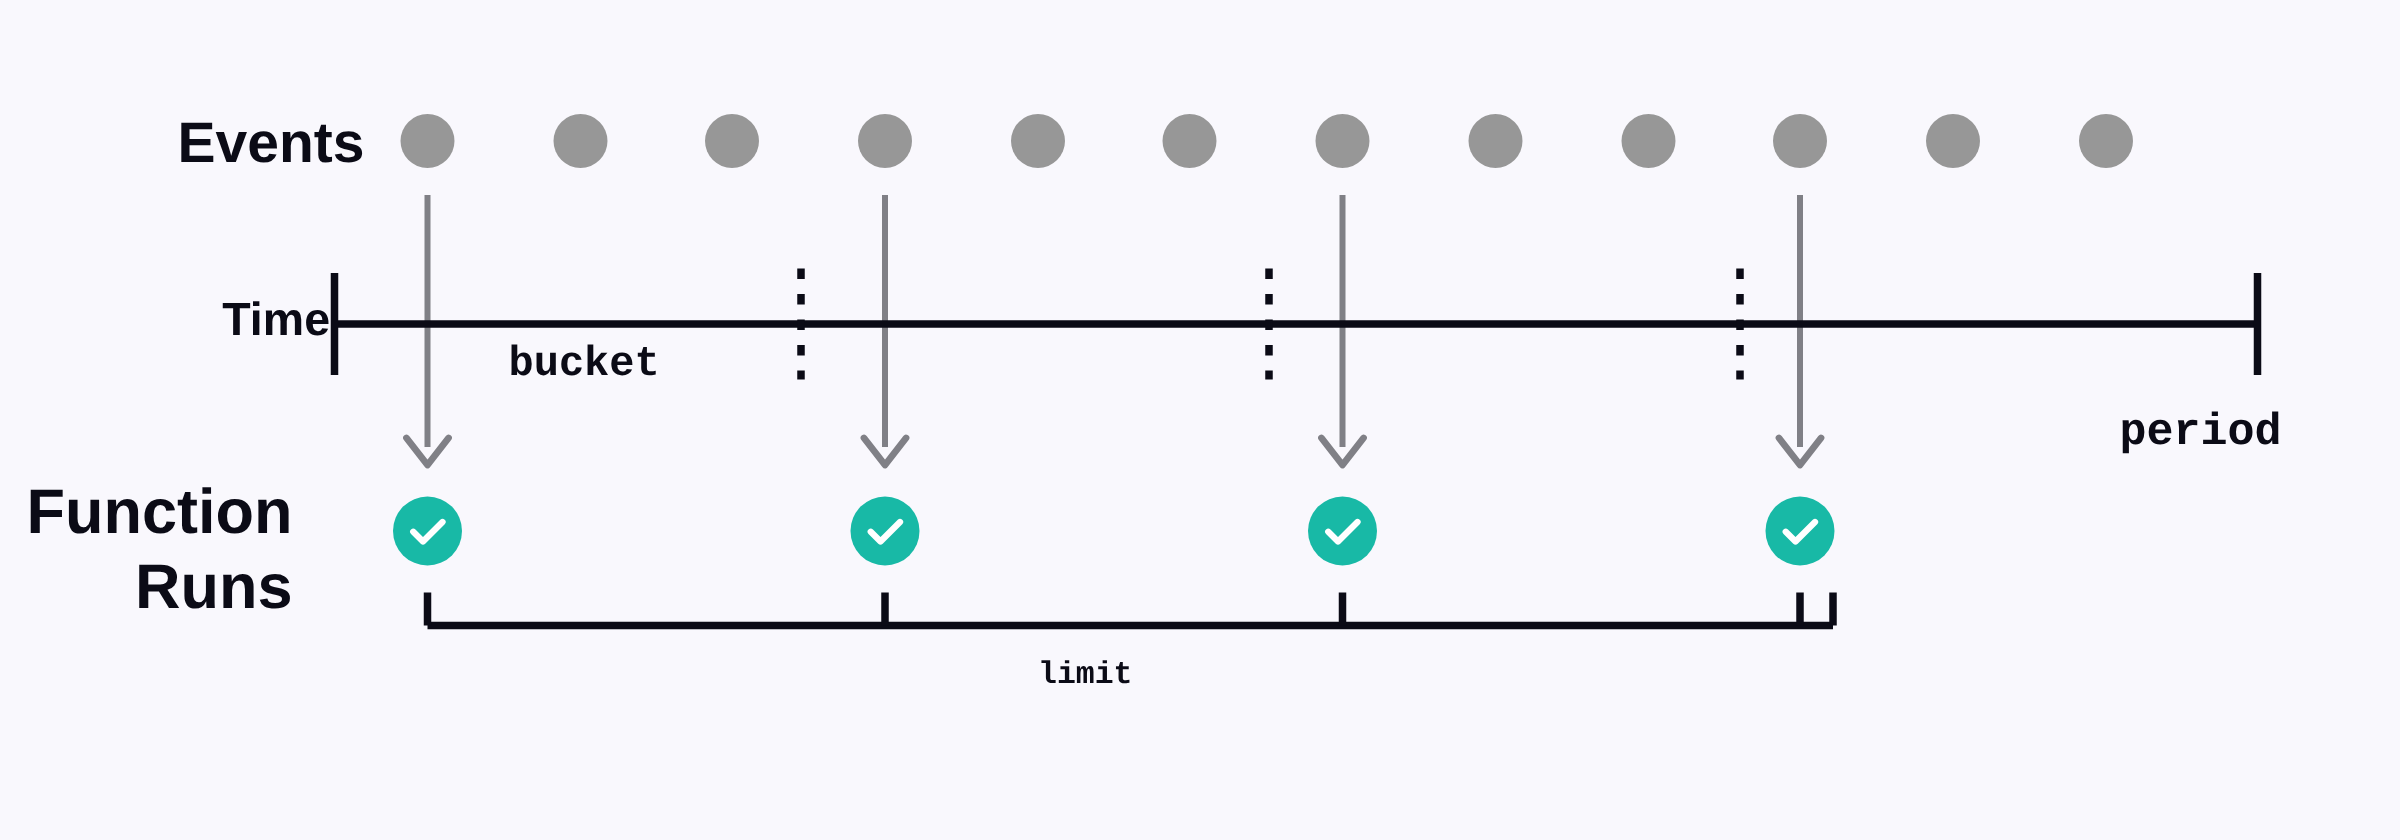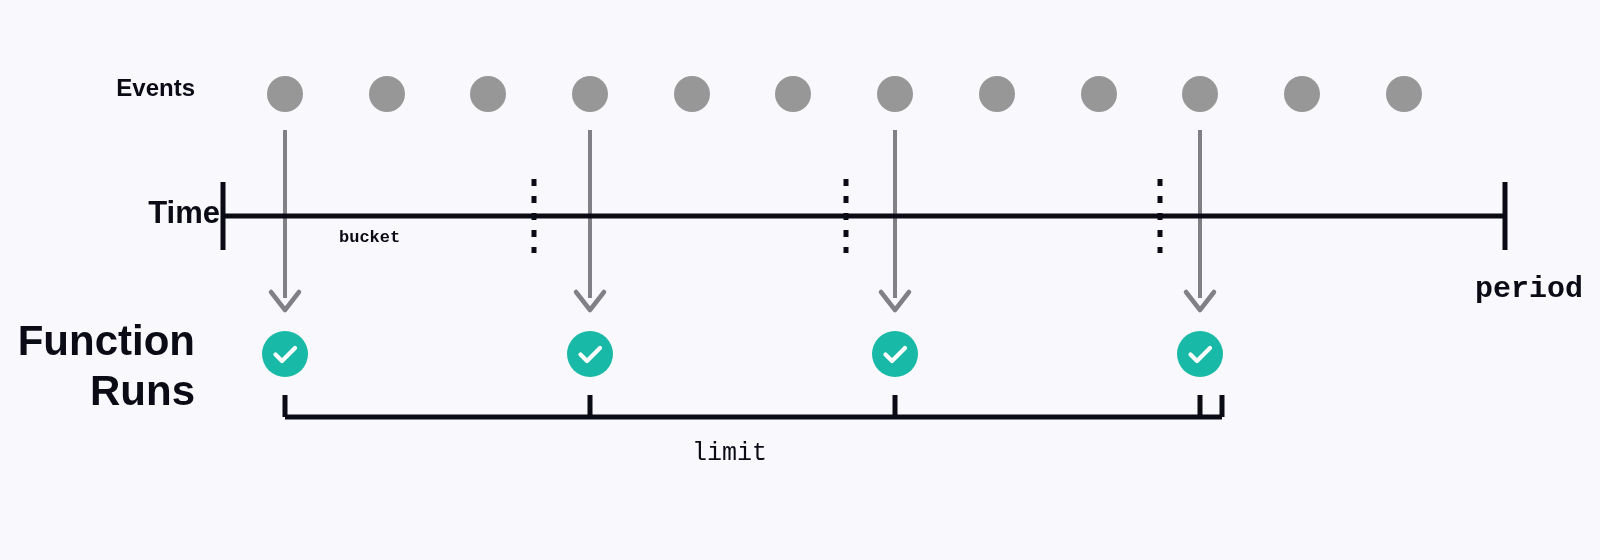--- a/index.html
+++ b/index.html
@@ -25,21 +25,22 @@
     font-weight: bold;
     color: #0b0b16;
     text-align: right;
     line-height: 1.18;
     white-space: pre-line;
   }
   #label-events {
     left: 0px;
     top: 74px;
     width: 195px;
-    font-size: 24px;
+    font-size: 38px;
+    padding-left: 48px;
   }
   #label-time {
     left: 0px;
     top: 195px;
     width: 195px;
     font-size: 31px;
     padding-left: 25px;
   }
   #label-function-runs {
     left: 0px;
@@ -55,34 +56,34 @@
     background: #979797;
     top: 76px;
   }
   .mono-label {
     position: absolute;
     font-family: "Liberation Mono", monospace;
     color: #0b0b16;
     white-space: nowrap;
   }
   #bucket-label {
-    font-size: 17px;
+    font-size: 28px;
     font-weight: bold;
     left: 339px;
     top: 228px;
   }
   #period-label {
     font-size: 30px;
     font-weight: bold;
-    left: 1475px;
+    left: 1413px;
     top: 272px;
   }
   #limit-label {
-    font-size: 25px;
-    font-weight: normal;
+    font-size: 21px;
+    font-weight: bold;
     left: 692px;
     top: 439px;
   }
   svg.layer {
     position: absolute;
     left: 0;
     top: 0;
     width: 1600px;
     height: 560px;
     overflow: visible;

